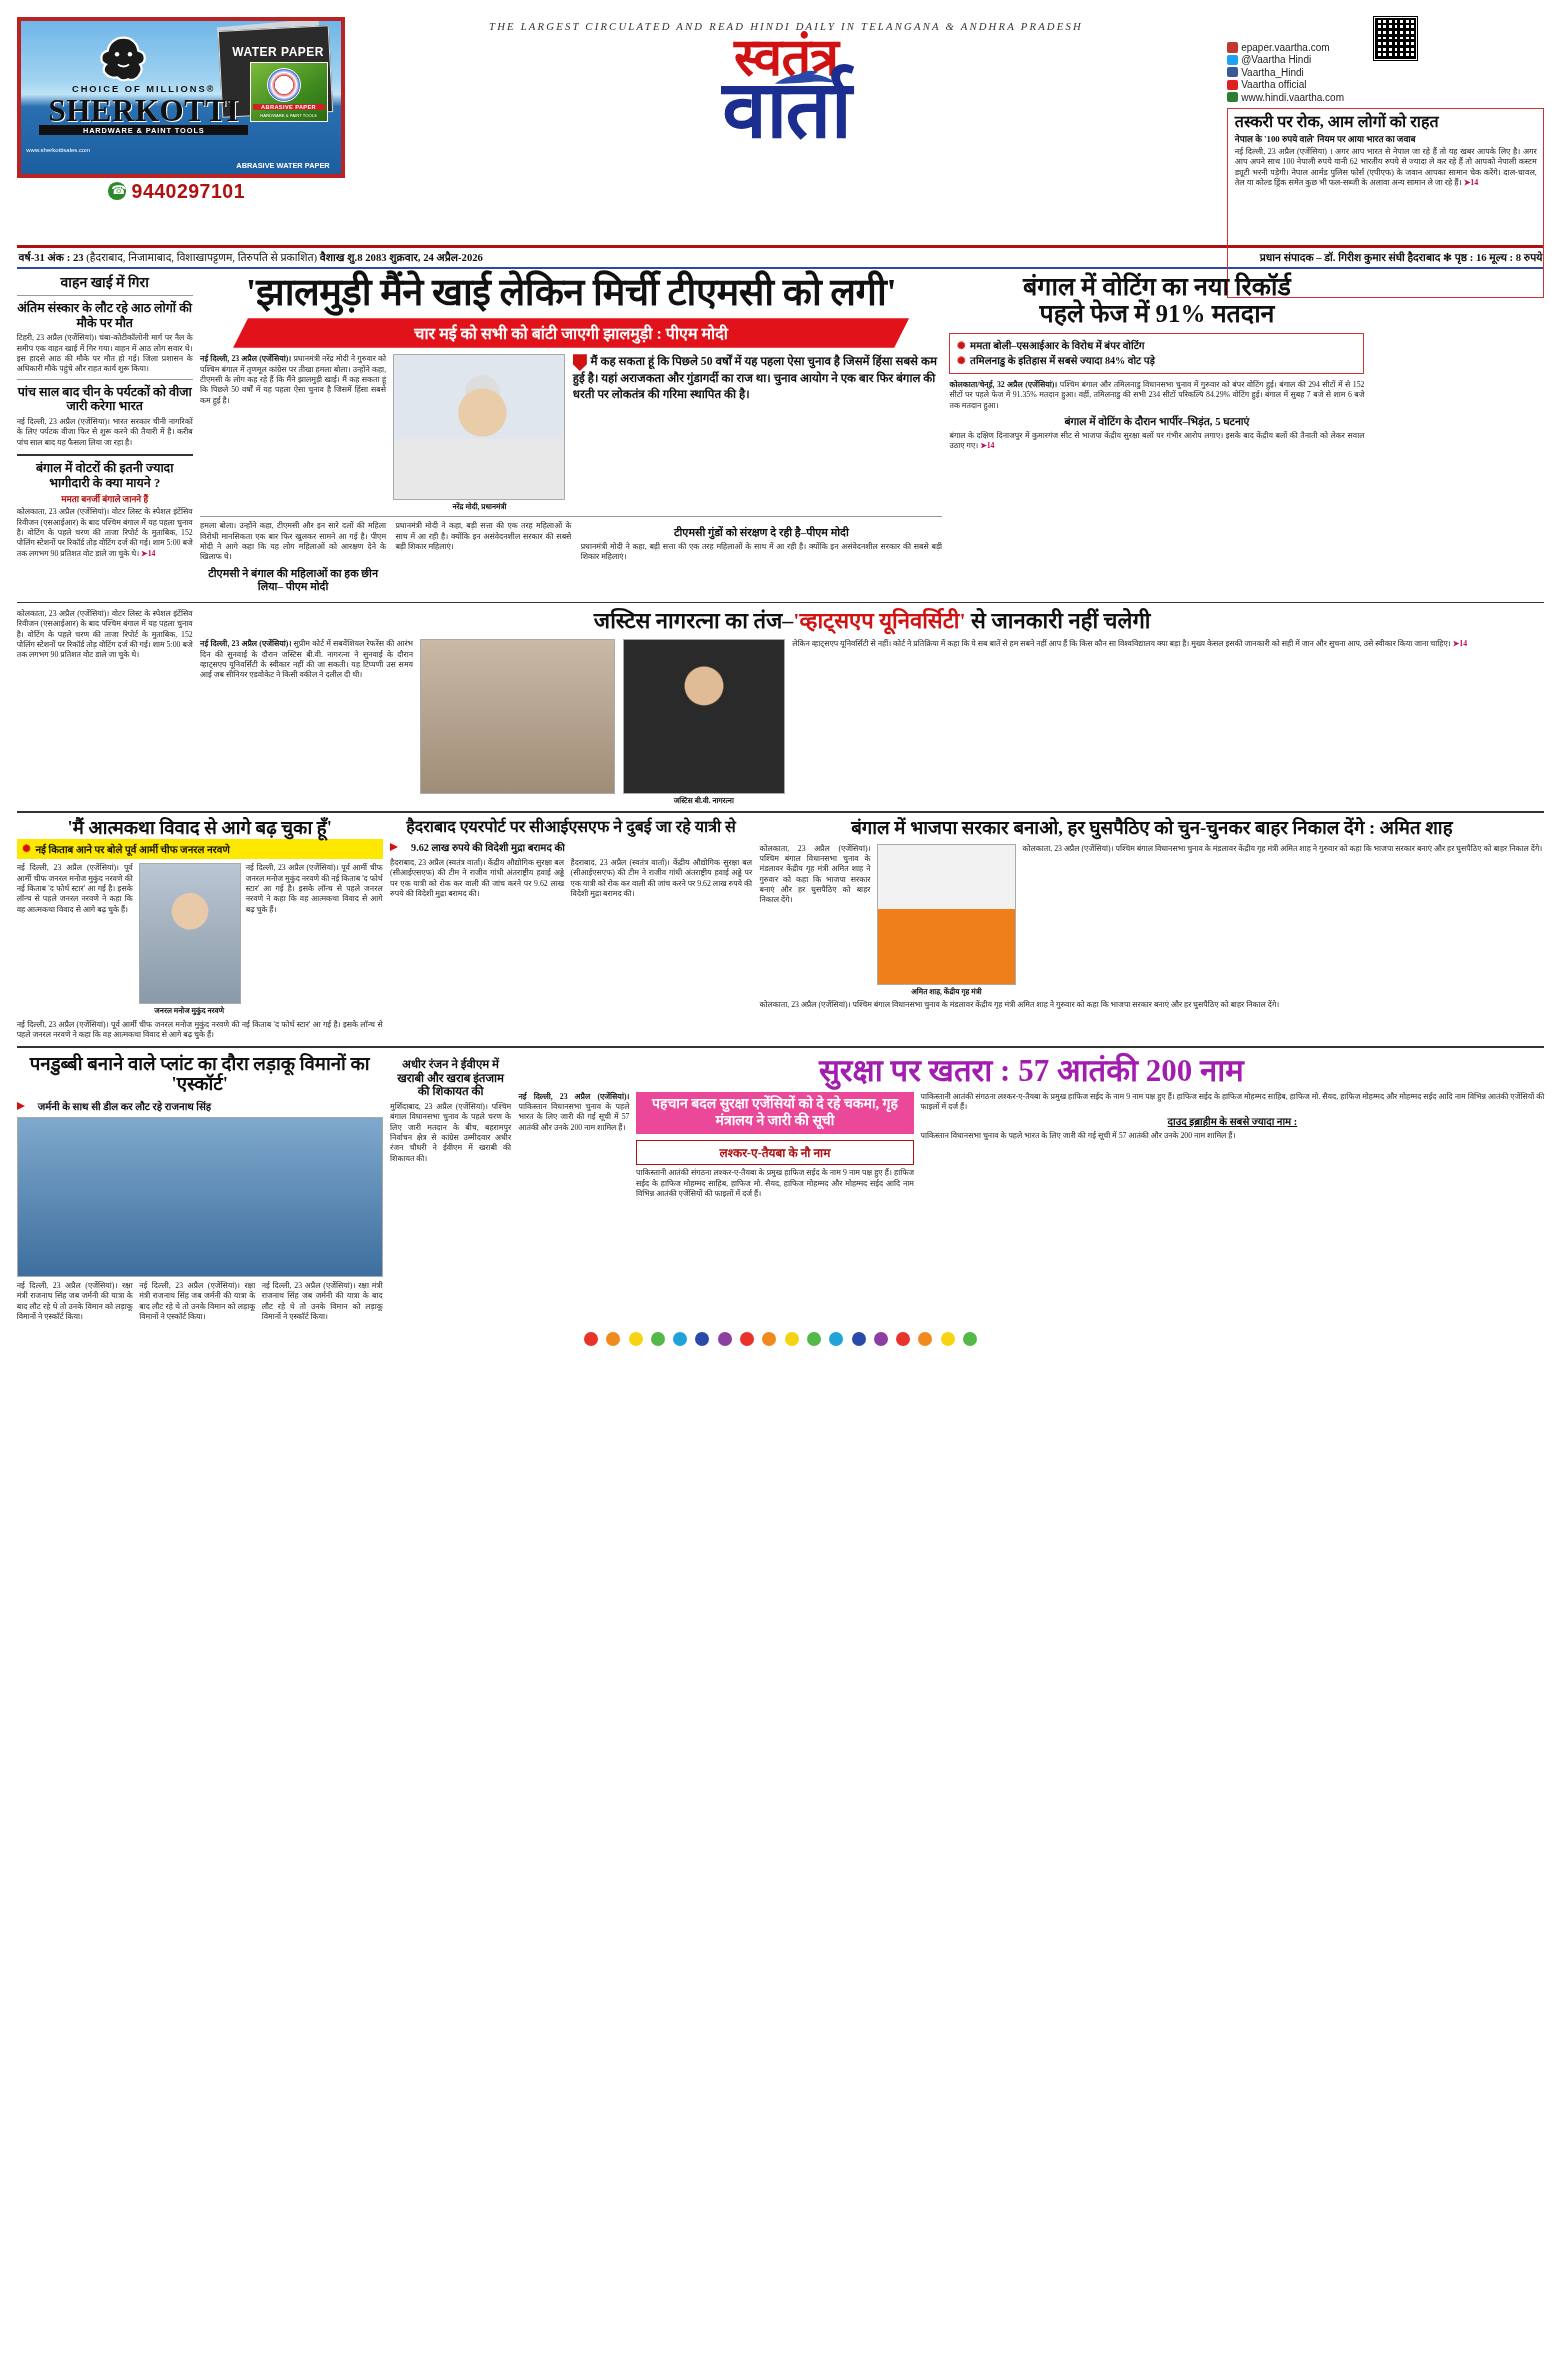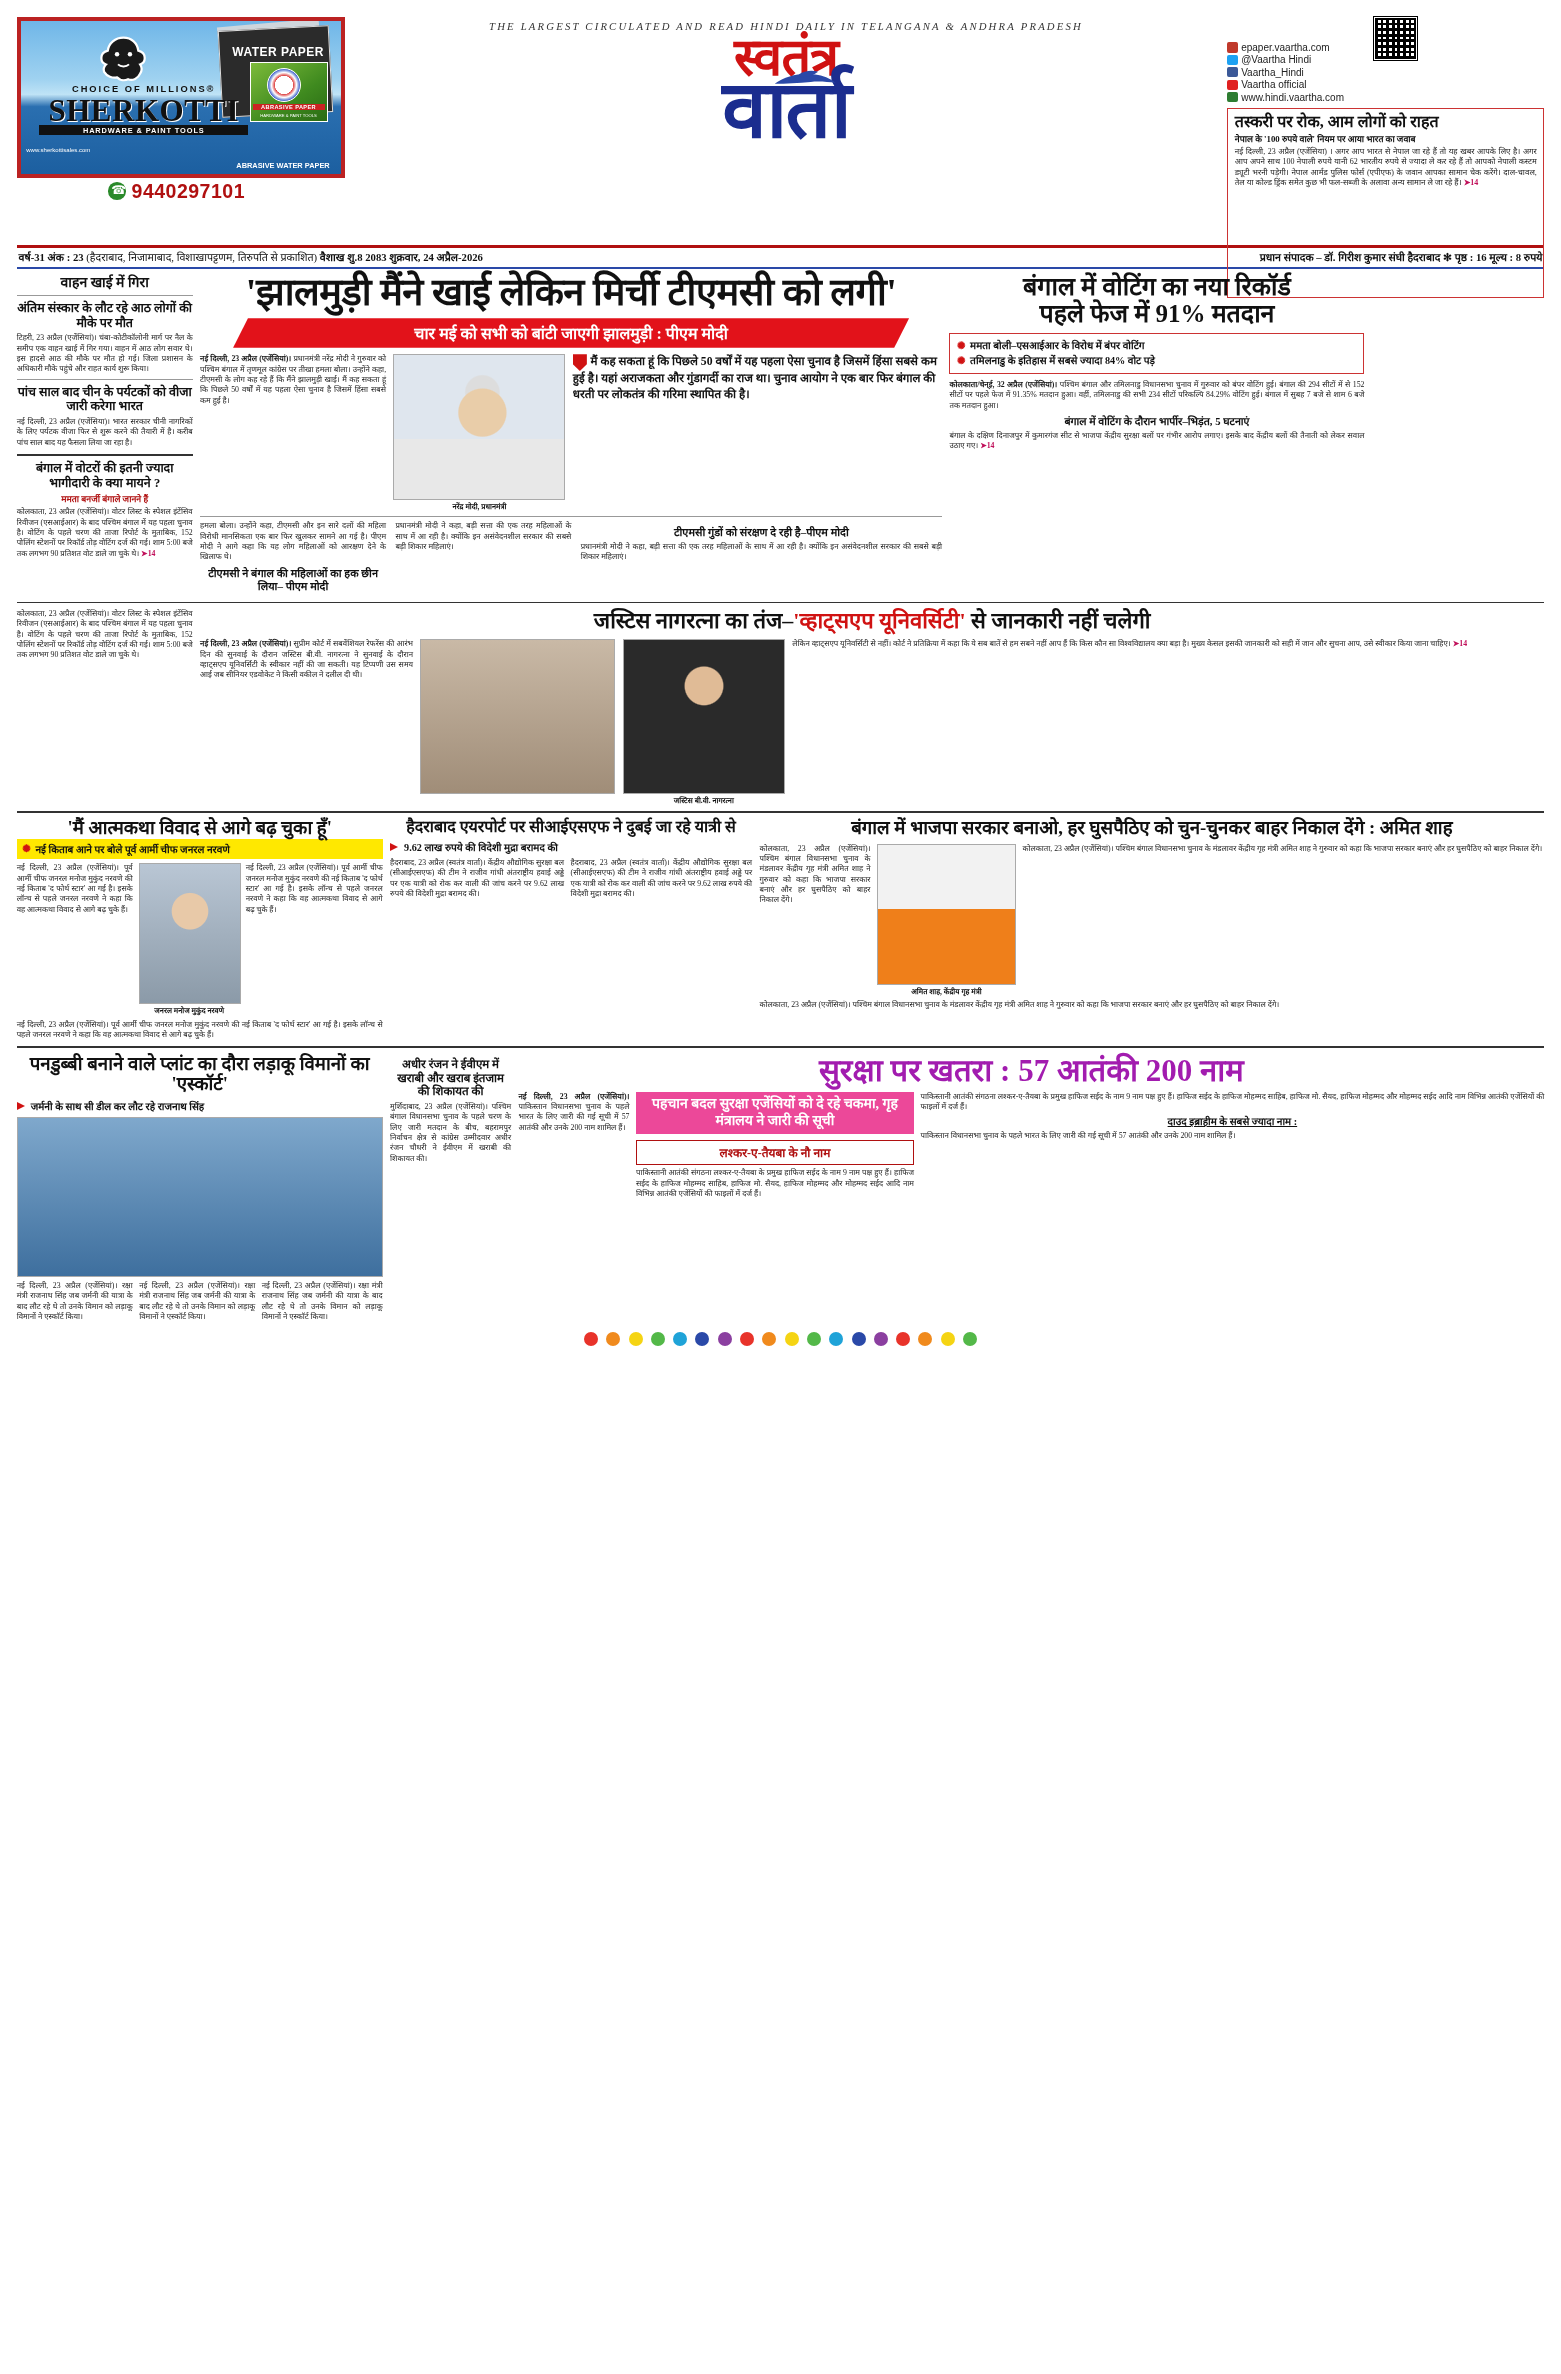--- a/index.html
+++ b/index.html
@@ -95,21 +95,21 @@
   .rh{font-size:25px;font-weight:bold;text-align:center;line-height:1.1;color:#111;}
   .bullets{border:0.9px solid #c33;padding:4.6px 6.5px;margin:5.6px 0 5.6px;font-size:10.2px;font-weight:bold;line-height:1.45;}
   .bullets .b{display:flex;gap:4.6px;align-items:flex-start;}
   .star{color:#d01212;flex:0 0 auto;}
 
   .h2{font-size:22px;font-weight:bold;text-align:center;line-height:1.12;}
   .h2r{color:#d01212;}
   .h3{font-size:18.6px;font-weight:bold;text-align:center;line-height:1.12;}
   .h4{font-size:16px;font-weight:bold;text-align:center;line-height:1.14;}
 
-  .arrowbar{display:flex;align-items:center;gap:6px;font-size:10.2px;font-weight:bold;margin:3.7px 0;}
+  .arrowbar{display:flex;align-items:center;gap:13px;font-size:10.2px;font-weight:bold;margin:3.7px 0;}
   .arrowbar .tri{width:0;height:0;border-left:8.3px solid #d01212;border-top:4.6px solid transparent;border-bottom:4.6px solid transparent;}
   .yellowbar{background:#ffe800;font-size:10.2px;font-weight:bold;padding:2.8px 5.6px;display:flex;gap:4.6px;align-items:center;}
 
   .redbox{background:#ec4899;color:#fff;text-align:center;font-size:14px;font-weight:bold;padding:4.6px 5.6px;line-height:1.2;}
   .redline{border:1.9px solid #b01010;color:#b01010;text-align:center;font-size:12px;font-weight:bold;padding:2.8px 3.7px;}
 
   .bigred{font-size:31px;font-weight:bold;color:#a21caf;text-align:center;line-height:1.08;}
 
   .dots{display:flex;gap:8.3px;justify-content:center;align-items:center;padding:9.3px 0 5.6px;}
   .dots i{width:14px;height:14px;border-radius:50%;display:block;}

